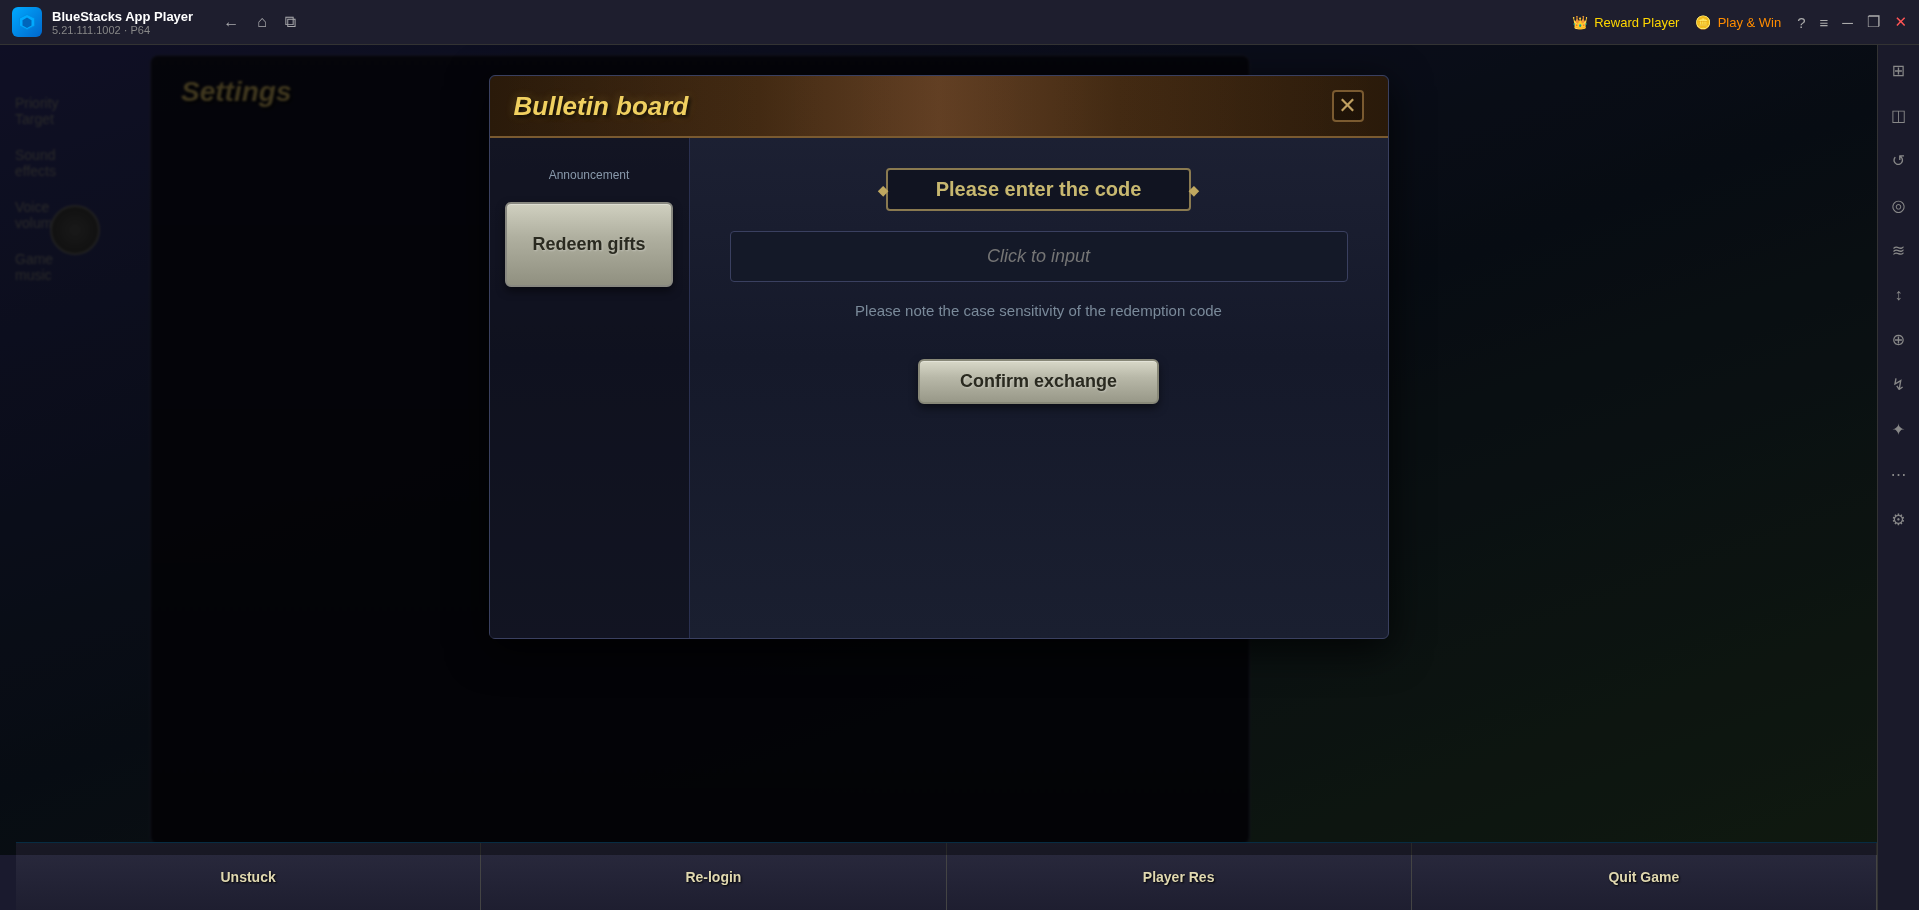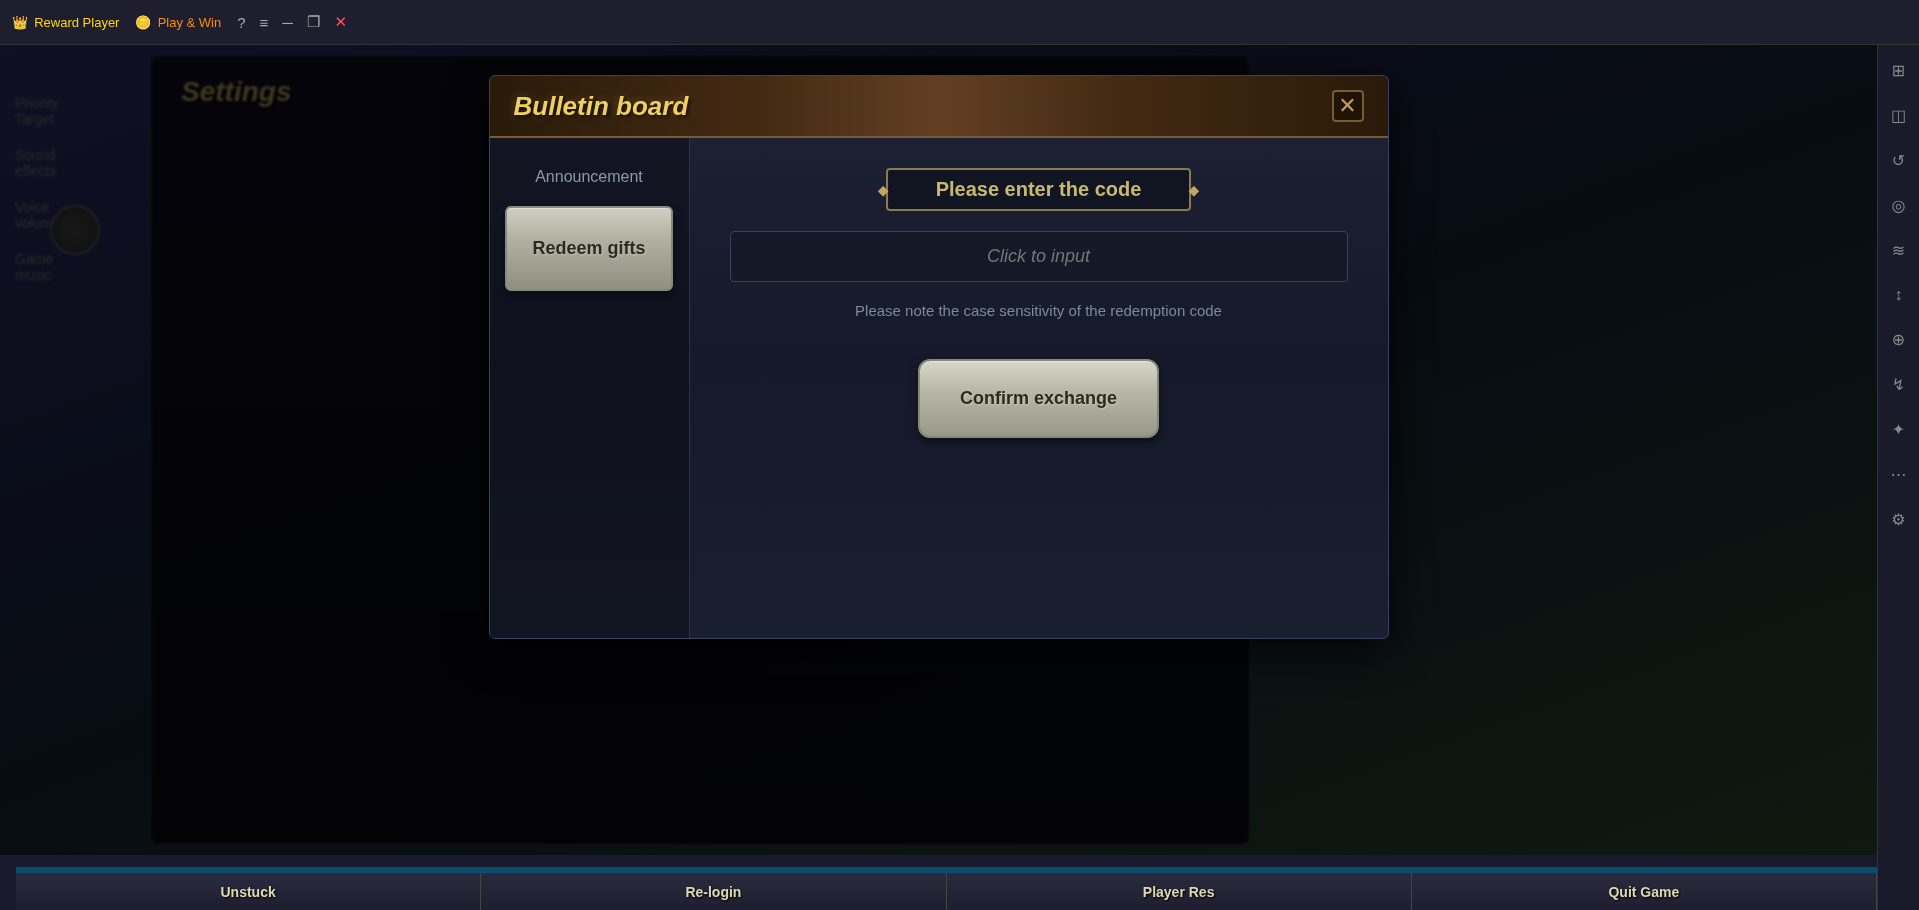--- a/index.html
+++ b/index.html
@@ -120,23 +120,23 @@
       padding: 6px;
       border-radius: 4px;
     }
 
     
     .bottom-bar {
       position: absolute;
       bottom: 0;
       left: 16px;
       right: 42px;
-      height: 43px;
+      height: 68px;
       background: rgba(20, 20, 35, 0.95);
-      border-top: 6px solid #0c4a6e;
+      border-top: 1px solid #0c4a6e;
       display: flex;
       align-items: stretch;
       z-index: 50;
     }
     .bottom-btn {
       flex: 1;
       display: flex;
       align-items: center;
       justify-content: center;
       color: #e0d8b0;
@@ -254,21 +254,21 @@
       background: rgba(10,10,20,0.5);
       border-right: 1px solid #2a3050;
       padding: 20px 0;
       display: flex;
       flex-direction: column;
       align-items: center;
       gap: 10px;
     }
     .announcement-label {
       color: #8898aa;
-      font-size: 16px;
+      font-size: 12px;
       padding: 10px 12px;
       width: 100%;
       text-align: center;
     }
     .redeem-btn {
       background: linear-gradient(180deg, #d0d0c0 0%, #b0b0a0 40%, #909080 100%);
       border: 2px solid #888880;
       border-radius: 6px;
       color: #2a2a20;
       font-size: 18px;
@@ -338,25 +338,25 @@
 
     .code-hint {
       color: #7a8a9a;
       font-size: 15px;
       text-align: center;
     }
 
     .confirm-btn {
       background: linear-gradient(180deg, #d8d8c8 0%, #b8b8a8 40%, #989888 100%);
       border: 2px solid #888878;
-      border-radius: 12px;
+      border-radius: 6px;
       color: #2a2a20;
       font-size: 18px;
       font-weight: bold;
-      padding: 27px 40px;
+      padding: 10px 40px;
       cursor: pointer;
       text-align: center;
       text-shadow: 1px 1px 2px rgba(255,255,255,0.3);
       box-shadow: 0 4px 8px rgba(0,0,0,0.5), inset 0 1px 0 rgba(255,255,255,0.3);
       margin-top: 20px;
     }
     .left-menu-items {
       position: absolute;
       top: 50px;
       left: 15px;
@@ -381,20 +381,37 @@
       border: 2px solid #888;
       display: flex;
       align-items: center;
       justify-content: center;
     }
   </style>
 </head>
 <body>
 
 <div class="topbar">
+  <div class="topbar-left">
+    <div class="bluestacks-logo">
+      <svg width="18" height="18" viewBox="0 0 24 24" fill="none">
+        <polygon points="12,2 22,7 22,17 12,22 2,17 2,7" fill="#00aaff" stroke="#0088dd" stroke-width="1"></polygon>
+        <polygon points="12,6 18,9.5 18,16.5 12,20 6,16.5 6,9.5" fill="#0066bb"></polygon>
+      </svg>
+    </div>
+    <div>
+      <div class="topbar-app-name">BlueStacks App Player</div>
+      <div class="topbar-version">5.21.111.1002 · P64</div>
+    </div>
+    <div class="topbar-nav">
+      <span class="topbar-nav-btn">←</span>
+      <span class="topbar-nav-btn">⌂</span>
+      <span class="topbar-nav-btn">⧉</span>
+    </div>
+  </div>
   <div class="topbar-right">
     <div class="reward-center">
       <span>👑</span>
       <span>Reward Player</span>
     </div>
     <div class="play-win">
       <span>🪙</span>
       <span>Play &amp; Win</span>
     </div>
     <div class="topbar-icons">

